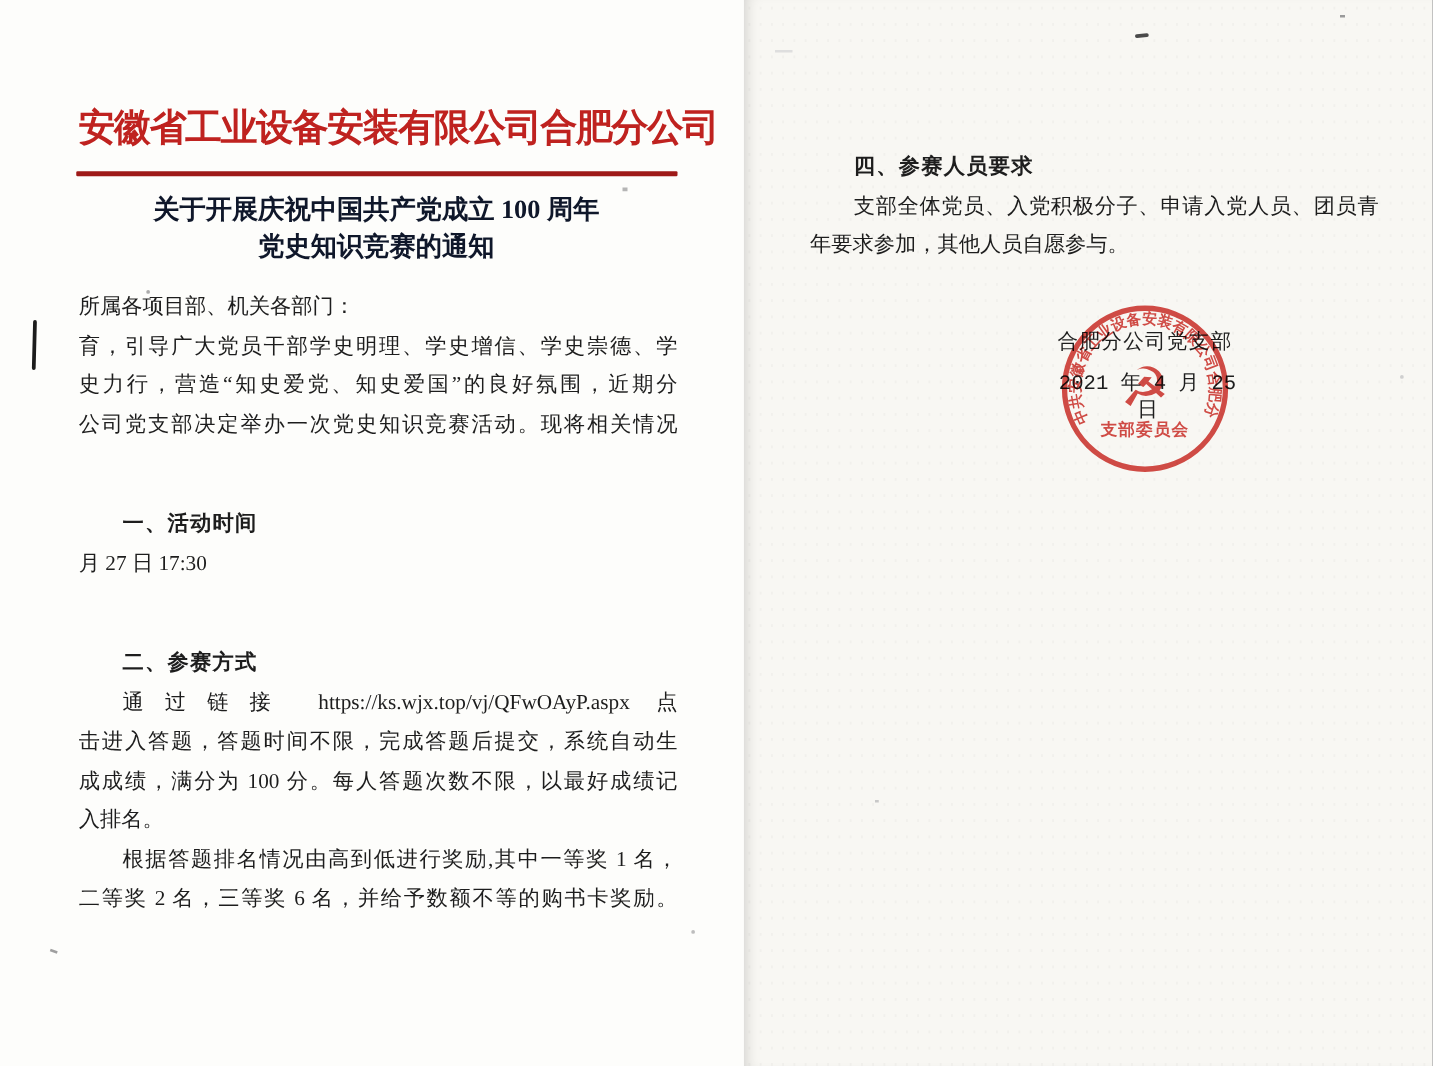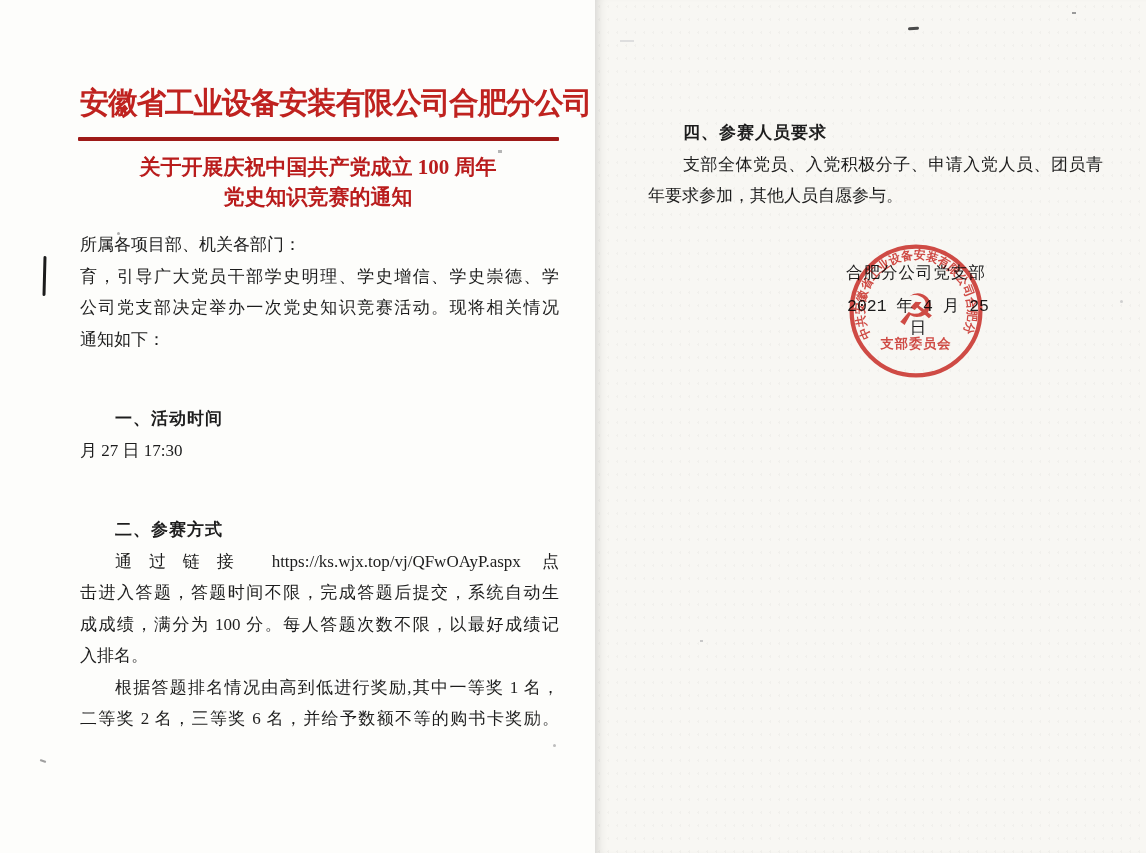--- a/index.html
+++ b/index.html
@@ -3,37 +3,37 @@
 <meta charset="utf-8">
 <style>
   html,body{margin:0;padding:0;background:#888;}
   .canvas{
     position:relative;width:1146px;height:853px;margin:0 auto;
     background:#fdfdfb;overflow:hidden;
     font-family:"Liberation Serif","DejaVu Serif",serif;
     color:#1d1d1d;
   }
   .page{position:absolute;top:0;height:853px;}
-  .page-left{left:17px;width:505px;background:#fdfdfb;}
+  .page-left{left:0;width:505px;background:#fdfdfb;}
   .page-right{
     left:595px;width:551px;background:#f8f7f3;
     box-shadow:inset 10px 0 12px -9px rgba(0,0,0,0.18);
     background-image:radial-gradient(rgba(0,0,0,0.028) 1px, transparent 1px);
     background-size:9px 13px;
   }
   .letterhead{
     position:absolute;left:58px;top:78px;width:486px;
     text-align:center;font-weight:bold;font-size:30px;line-height:50px;
     letter-spacing:-1px;transform:scaleX(0.98);transform-origin:center;
     white-space:nowrap;
   }
   .red-rule{position:absolute;left:61px;top:137px;width:481px;height:4px;border-radius:1px;}
   .doc-title{
     position:absolute;left:58px;top:152px;width:486px;
-    text-align:center;font-weight:bold;font-size:21px;line-height:30px;color:#b91c1c;
+    text-align:center;font-weight:bold;font-size:21px;line-height:30px;color:#0f172a;
   }
   .bodylines{position:absolute;font-size:17px;line-height:31.5px;}
   .bodylines-left{left:63px;top:229px;width:479px;}
   .bodylines-right{left:648px;top:69px;width:455px;}
   .line{height:31.5px;overflow:hidden;}
   .line.justify{text-align:justify;text-align-last:justify;}
   .line.indent{padding-left:35px;}
   .line.heading{font-weight:bold;padding-left:35px;letter-spacing:1px;margin-top:48px;}
   .sig-org{
     position:absolute;left:838px;top:262px;width:156px;text-align:center;
@@ -76,22 +76,22 @@
 
     <div class="doc-title">
       <div>关于开展庆祝中国共产党成立 100 周年</div>
       <div>党史知识竞赛的通知</div>
     </div>
 
     <div class="bodylines bodylines-left">
 
     <div class="line plain">所属各项目部、机关各部门：</div>
         <div class="line justify">育，引导广大党员干部学史明理、学史增信、学史崇德、学</div>
+        <div class="line justify">史力行，营造“知史爱党、知史爱国”的良好氛围，近期分</div>
         <div class="line justify">公司党支部决定举办一次党史知识竞赛活动。现将相关情况</div>
-        <div class="line plain">通知如下：</div>
         <div class="line heading">一、活动时间</div>
         <div class="line plain">月 27 日 17:30</div>
         <div class="line heading">二、参赛方式</div>
         <div class="line indent justify">通过链接 https://ks.wjx.top/vj/QFwOAyP.aspx 点</div>
         <div class="line justify">击进入答题，答题时间不限，完成答题后提交，系统自动生</div>
         <div class="line justify">成成绩，满分为 100 分。每人答题次数不限，以最好成绩记</div>
         <div class="line plain">入排名。</div>
         <div class="line indent justify">根据答题排名情况由高到低进行奖励,其中一等奖 1 名，</div>
         <div class="line justify">二等奖 2 名，三等奖 6 名，并给予数额不等的购书卡奖励。</div>
       </div>

